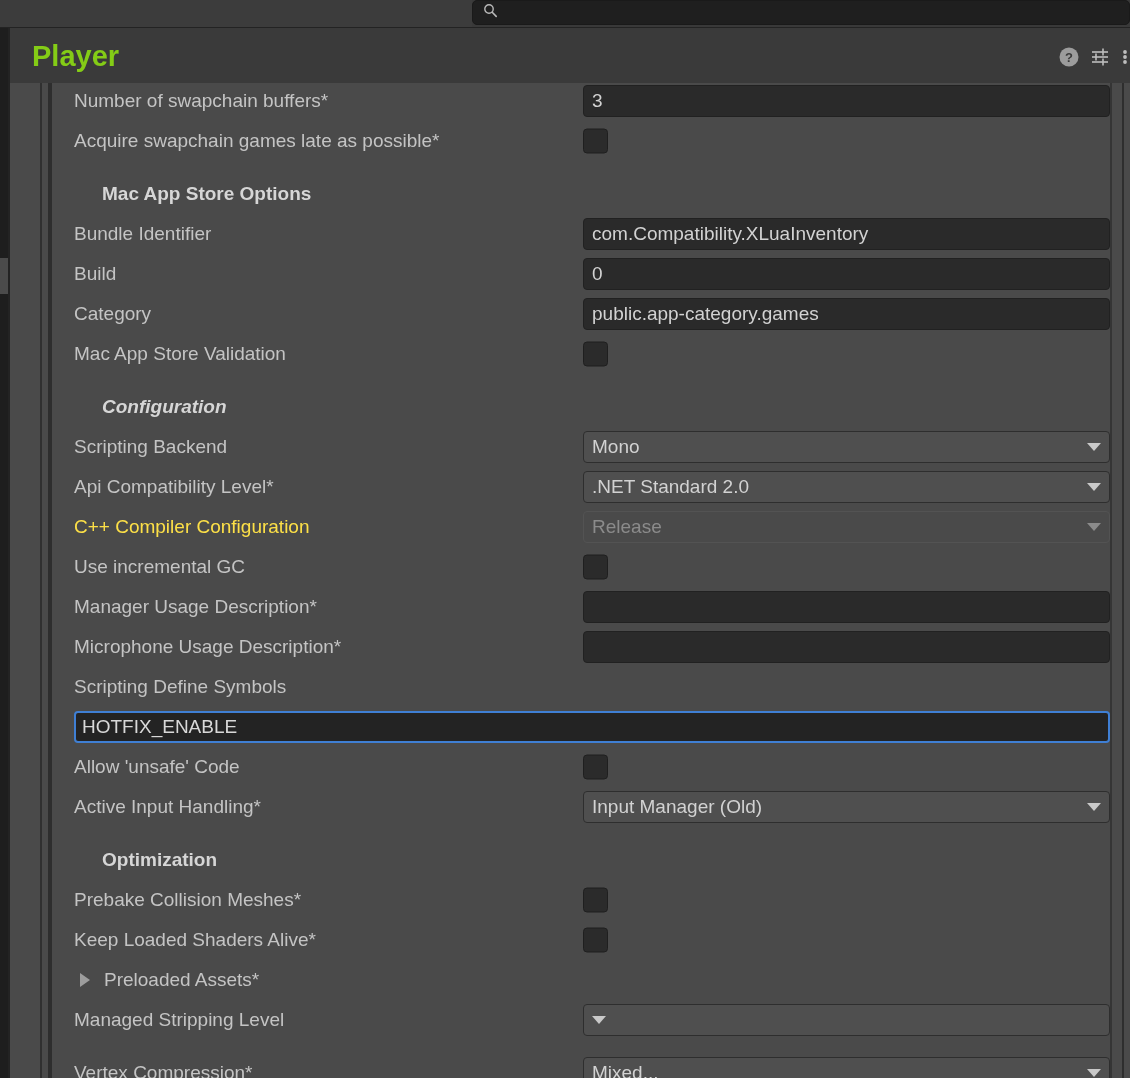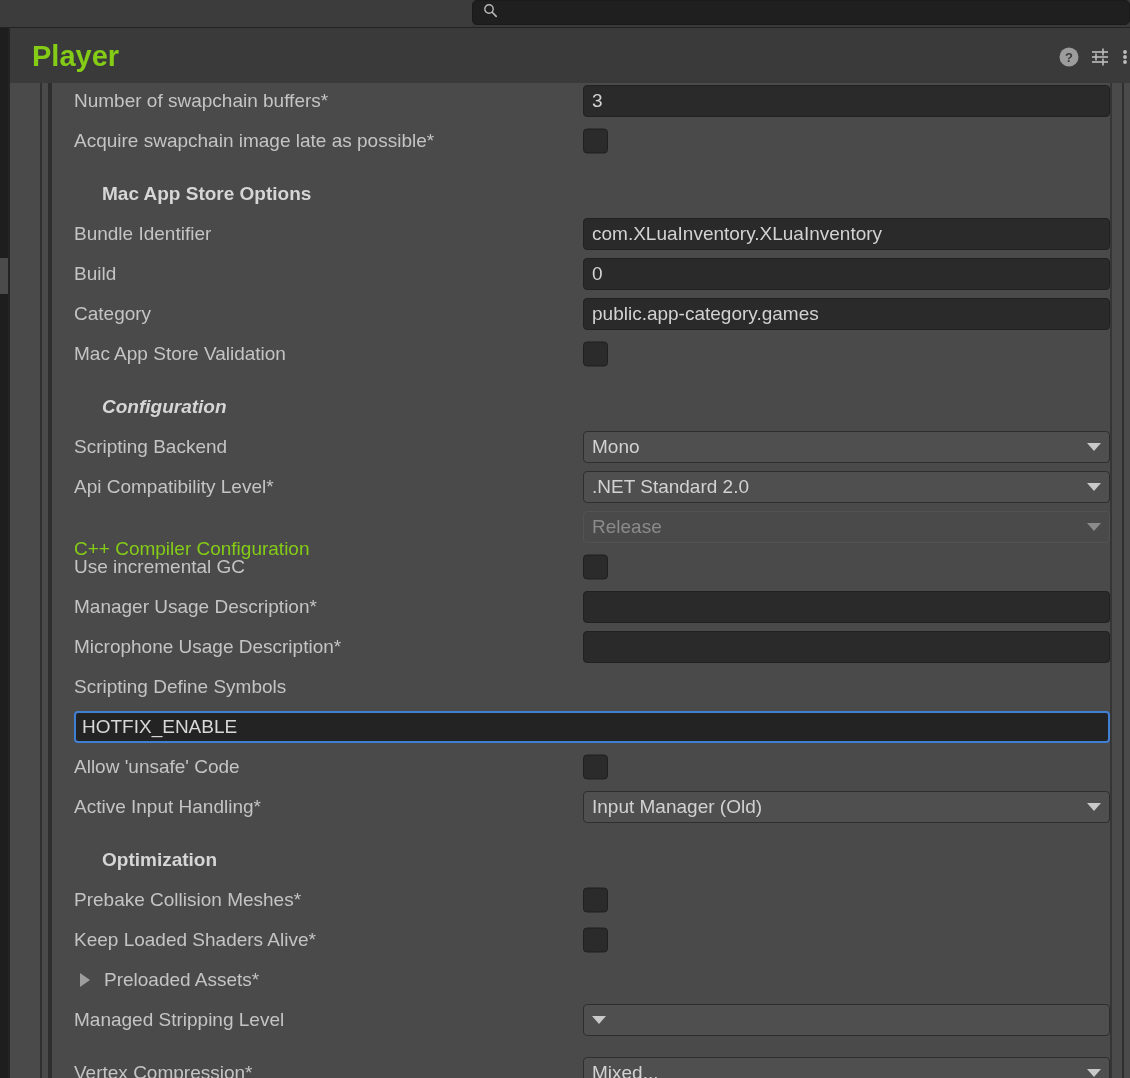--- a/index.html
+++ b/index.html
@@ -148,21 +148,21 @@
   }
   .row-label {
     position: absolute;
     left: 22px;
     top: 50%;
     transform: translateY(-50%);
     color: #c4c4c4;
     font-size: 19px;
     white-space: nowrap;
   }
-  .row-label.dim { color: #84cc16; margin-top: 22px; }
+  .row-label.dim { color: #fde047; }
   .section-head {
     position: absolute;
     left: 22px;
     top: 50%;
     transform: translateY(-50%);
     color: #d6d6d6;
     font-size: 19px;
     font-weight: bold;
     white-space: nowrap;
     margin-left: 28px;
@@ -326,34 +326,34 @@
 
       <div class="row" style="top: -2px; height: 40px;">
             <div class="row-label">Number of swapchain buffers*</div>
             <div class="ctrl">
               <div class="textfield">
                 <span>3</span>
               </div>
             </div>
           </div>
           <div class="row" style="top: 38px; height: 40px;">
-            <div class="row-label">Acquire swapchain image late as possible*</div>
+            <div class="row-label">Acquire swapchain games late as possible*</div>
             <div class="ctrl">
               <div class="checkbox"></div>
             </div>
           </div>
           <div class="row" style="height: 13px; top: 78px;"></div>
           <div class="row" style="top: 91px; height: 40px;">
             <div class="section-head">Mac App Store Options</div>
           </div>
           <div class="row" style="top: 131px; height: 40px; padding-left: 36px;">
             <div class="row-label">Bundle Identifier</div>
             <div class="ctrl">
               <div class="textfield">
-                <span>com.XLuaInventory.XLuaInventory</span>
+                <span>com.Compatibility.XLuaInventory</span>
               </div>
             </div>
           </div>
           <div class="row" style="top: 171px; height: 40px;">
             <div class="row-label">Build</div>
             <div class="ctrl">
               <div class="textfield">
                 <span>0</span>
               </div>
             </div>

